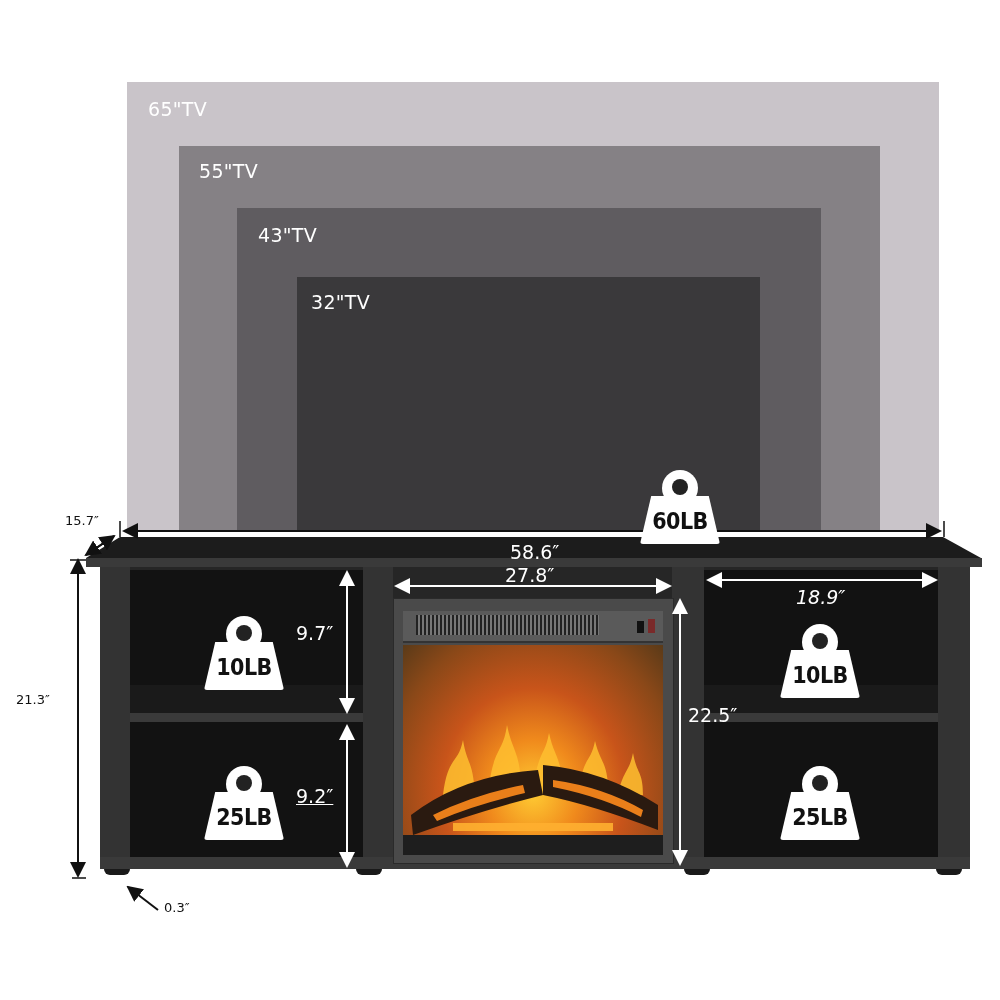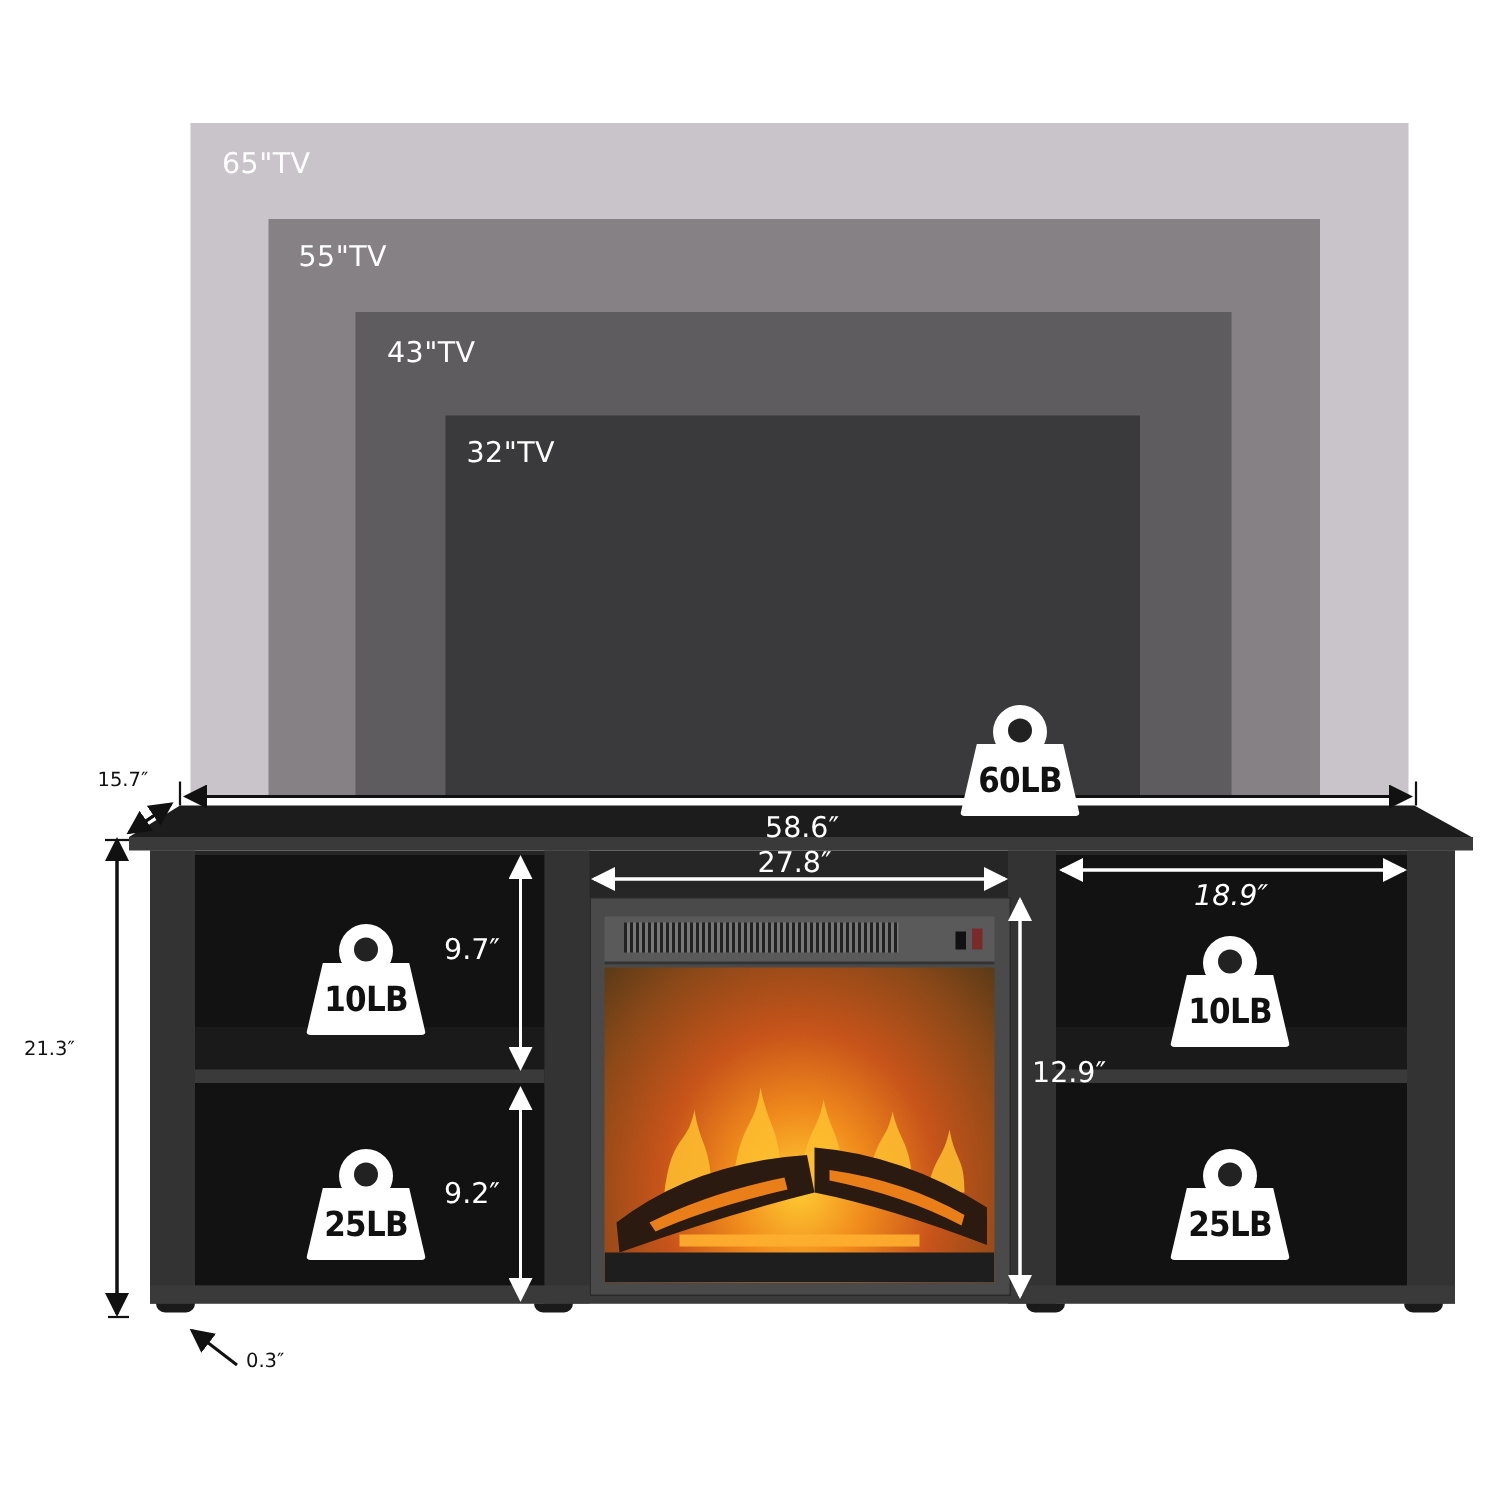--- a/index.html
+++ b/index.html
@@ -141,24 +141,24 @@
 
   <line x1="347" y1="726" x2="347" y2="866" stroke="#fff" stroke-width="2" marker-end="url(#ahW)"></line>
   <line x1="347" y1="866" x2="347" y2="726" stroke="#fff" stroke-width="2" marker-end="url(#ahW)"></line>
 </svg>
 
 <div class="dim-dark" style="left:65px;top:513px;">15.7″</div>
 <div class="dim-light" style="left:510px;top:500px;margin-top:41px;">58.6″</div>
 <div class="dim-dark" style="left:16px;top:692px;">21.3″</div>
 <div class="dim-dark" style="left:164px;top:900px;">0.3″</div>
 <div class="dim-light" style="left:505px;top:564px;">27.8″</div>
-<div class="dim-light" style="left:688px;top:704px;">12.9″</div>
+<div class="dim-light" style="left:688px;top:704px;">22.5″</div>
 <div class="dim-light" style="left:796px;top:586px;font-style:italic;">18.9″</div>
 <div class="dim-light" style="left:296px;top:622px;">9.7″</div>
-<div class="dim-light" style="left:296px;top:785px;">9.2″</div>
+<div class="dim-light" style="left:296px;top:785px;text-decoration:underline;">9.2″</div>
 
 <div class="weight" style="left:640px;top:470px;">
   <div class="ring"></div>
     <div class="hole"></div>
     <div class="body"></div>
   <div class="wlabel">60LB</div>
 </div>
 <div class="weight" style="left:204px;top:616px;">
   <div class="ring"></div>
     <div class="hole"></div>

